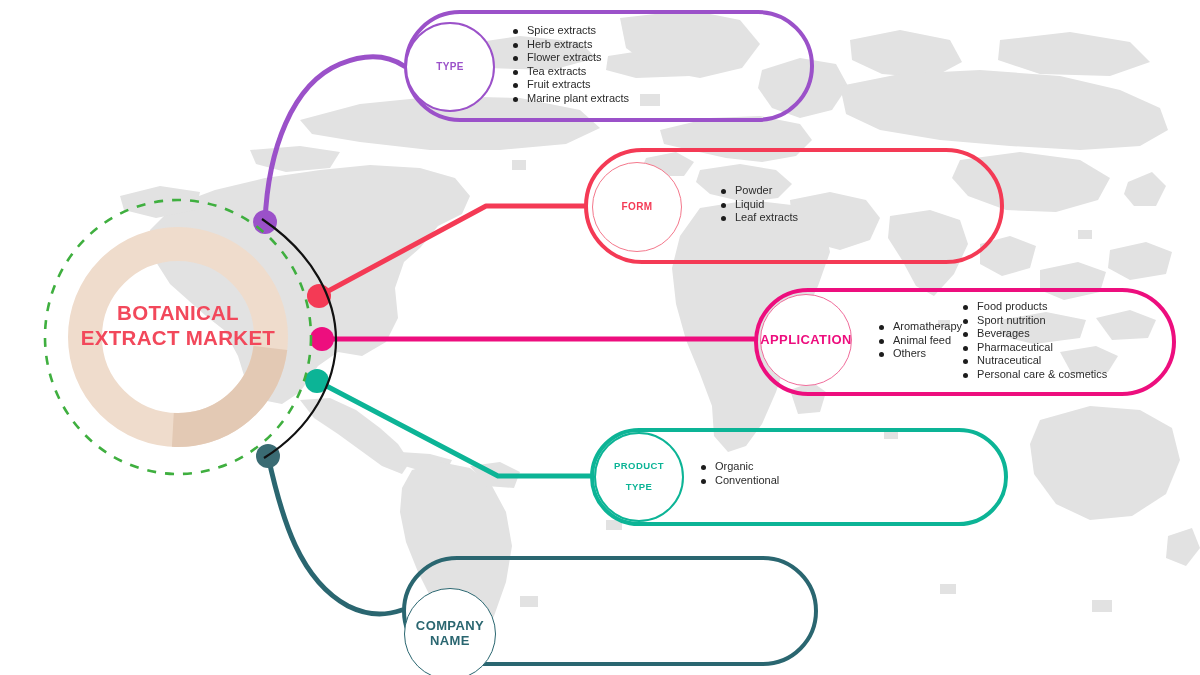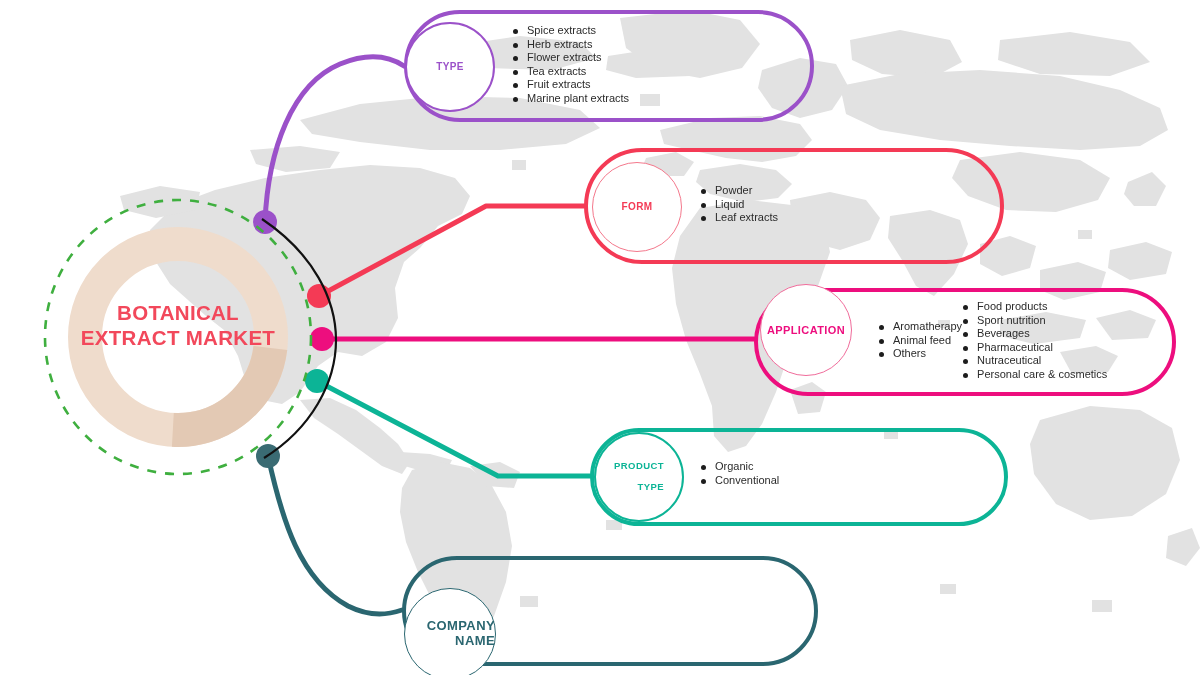--- a/index.html
+++ b/index.html
@@ -27,21 +27,21 @@
     background:transparent;
     border-style:solid;
   }
   .branch-bubble{
     position:absolute;
     box-sizing:border-box;
     border-style:solid;
     border-radius:50%;
     background:#ffffff;
     display:flex;align-items:center;justify-content:center;
-    text-align:right;
+    text-align:center;
     line-height:1.15;
   }
   .branch-bubble span{
     display:block;
     font-weight:bold;
     letter-spacing:.4px;
   }
   .bullets{
     position:absolute;
     display:flex;
@@ -218,31 +218,31 @@
         <li>Fruit extracts</li>
         <li>Marine plant extracts</li>
       </ul>
     </div>
 
     <div class="branch" style="left:584px;top:148px;width:420px;height:116px;border-width:4px;border-color:#F43A55;border-radius:58px;pointer-events:auto;">
     </div>
     <div class="branch-bubble" style="left:592px;top:162px;width:90px;height:90px;border-width:1.6px;border-color:#F4788C;color:#F43A55;font-size:10px;pointer-events:auto;">
       <span>FORM</span>
     </div>
-    <div class="bullets" style="left:700px;top:184px;">
+    <div class="bullets" style="left:720px;top:184px;">
       <ul class="bullet-col">
         <li>Powder</li>
         <li>Liquid</li>
         <li>Leaf extracts</li>
       </ul>
     </div>
 
     <div class="branch" style="left:754px;top:288px;width:422px;height:108px;border-width:4px;border-color:#ED0E7E;border-radius:54px;pointer-events:auto;">
     </div>
-    <div class="branch-bubble" style="left:760px;top:284px;width:92px;height:92px;border-width:1.6px;border-color:#F06C9B;color:#ED0E7E;font-size:11px;pointer-events:auto;">
+    <div class="branch-bubble" style="left:760px;top:294px;width:92px;height:92px;border-width:1.6px;border-color:#F06C9B;color:#ED0E7E;font-size:13px;pointer-events:auto;">
       <span>APPLICATION</span>
     </div>
     <div class="bullets" style="left:868px;top:300px;">
       <ul class="bullet-col" style="margin-left:10px;margin-top:20px;">
         <li>Aromatherapy</li>
         <li>Animal feed</li>
         <li>Others</li>
       </ul>
       <ul class="bullet-col" style="width:152px;">
         <li>Food products</li>

